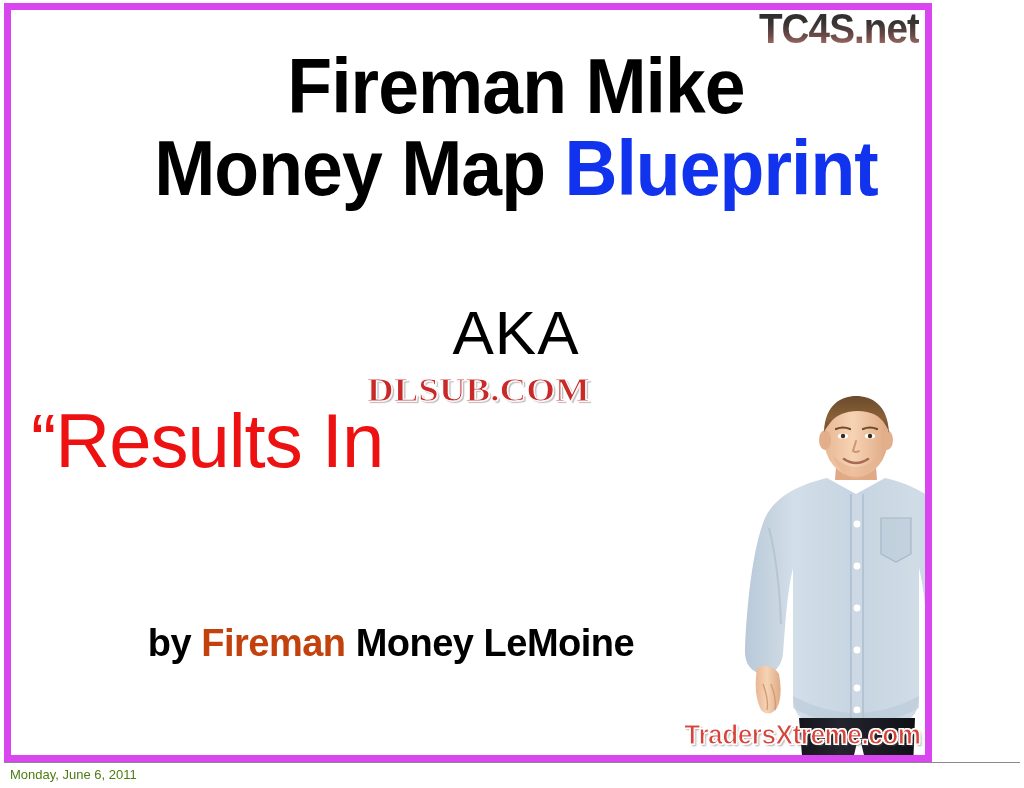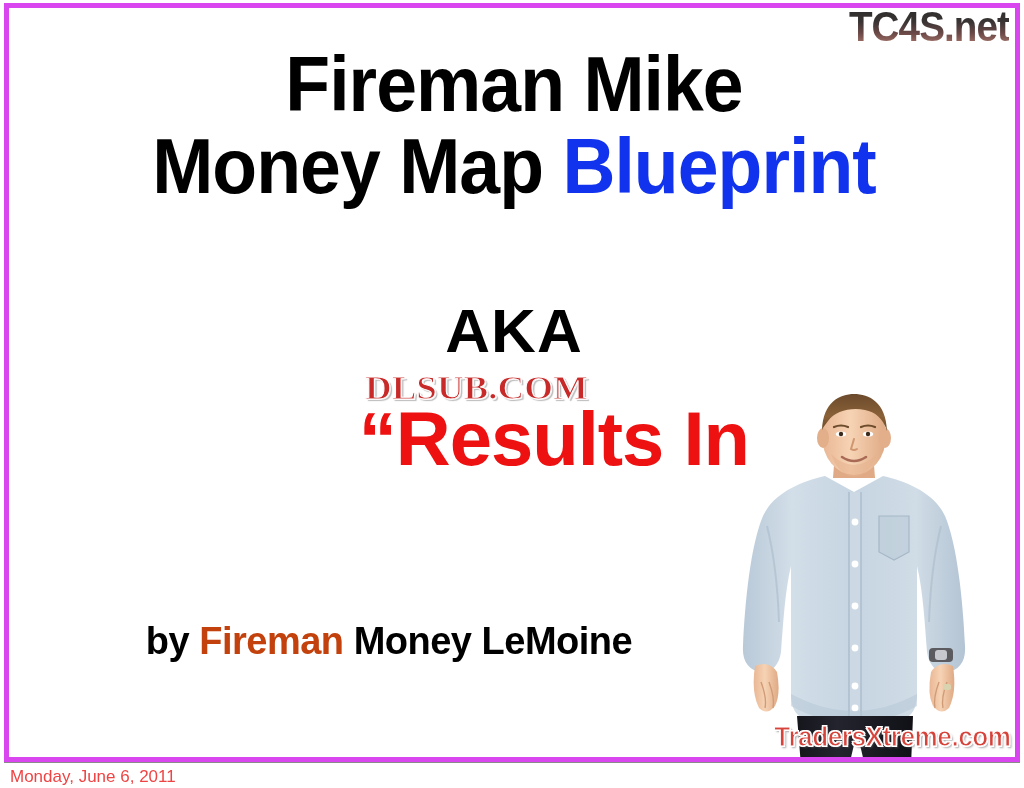--- a/index.html
+++ b/index.html
@@ -17,23 +17,23 @@
     height: 788px;
     background: #ffffff;
     overflow: hidden;
   }
 
   
   .slide-frame {
     position: absolute;
     left: 4px;
     top: 3px;
-    width: 1016px;
+    width: 928px;
     height: 759px;
-    border: 5px solid #d946ef;
+    border: 7px solid #d946ef;
     background: #ffffff;
     box-sizing: border-box;
     overflow: hidden;
   }
 
   
   .brand-top {
     position: absolute;
     right: 6px;
     top: -2px;
@@ -72,35 +72,35 @@
   .headline .line2 { display:block; margin-top: 6px; }
   .blue { color: #1133ee; }
 
   
   .aka {
     position: absolute;
     left: 0;
     top: 292px;
     width: 1010px;
     text-align: center;
-    font-weight: bold;
+    font-weight: normal;
     font-size: 62px;
     line-height: 1;
     color: #000000;
     letter-spacing: 1px;
   }
 
   
   .quote {
     position: absolute;
     left: 20px;
     top: 390px;
     width: 720px;
-    text-align: right;
-    font-weight: bold;
+    text-align: left;
+    font-weight: normal;
     font-size: 76px;
     line-height: 1.08;
     color: #ee1111;
     letter-spacing: -1px;
   }
   .quote .q-line { display:block; }
 
   
   .byline {
     position: absolute;
@@ -169,22 +169,22 @@
     transform: scaleX(0.97);
     transform-origin: right bottom;
     user-select: none;
   }
 
   
   .footer-date {
     position: absolute;
     left: 10px;
     top: 768px;
-    font-size: 17px;
-    color: #ef4444;
+    font-size: 13px;
+    color: #4d7c0f;
     line-height: 1;
   }
 
   .frame-rule {
     position: absolute;
     left: 4px;
     top: 762px;
     width: 1016px;
     height: 0;
     border-top: 1px solid #8a8a8a;

